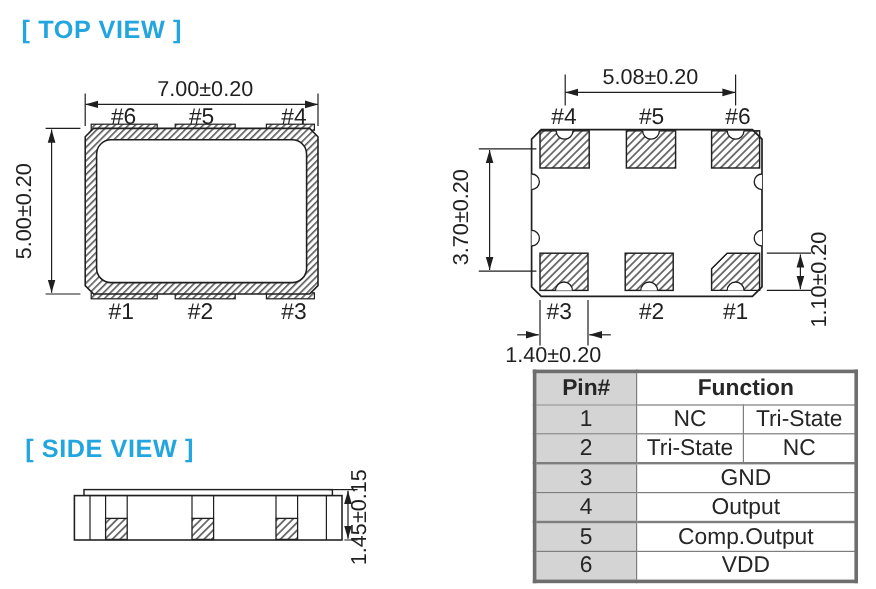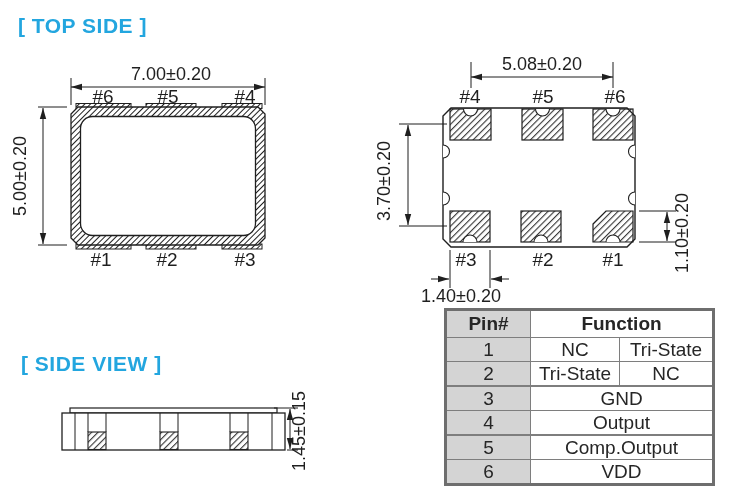--- a/index.html
+++ b/index.html
@@ -29,22 +29,22 @@
   }
   #pin-table tr.hdr td{font-weight:bold;height:26px;}
   #pin-table td.pin-col{background:#d4d4d4;}
   #pin-table tr.thick td{border-bottom-width:2.5px;}
 </style>
 </head>
 <body>
 
 <div id="canvas">
 
-  <div class="view-label" style="left:18px;top:14px;">[ TOP SIDE ]</div>
-  <div class="view-label" style="left:21px;top:352px;">[ SIDE VIEW ]</div>
+  <div class="view-label" style="left:18px;top:14px;">[ TOP VIEW ]</div>
+  <div class="view-label" style="left:21px;top:363px;">[ SIDE VIEW ]</div>
 
   <svg style="left:0;top:50px;" width="330" height="228" viewBox="0 50 330 228">
     <defs>
       <pattern id="ph-top" patternUnits="userSpaceOnUse" width="4" height="4" patternTransform="rotate(45)">
         <line x1="1.5" y1="0" x2="1.5" y2="4" stroke="#1f1f1f" stroke-width="1"></line>
       </pattern>
       <marker id="ar-top" markerUnits="userSpaceOnUse" markerWidth="11" markerHeight="8" viewBox="0 0 11 8" refX="11" refY="4" orient="auto-start-reverse">
         <path d="M0,0.8 L11,4 L0,7.2 Z" fill="#1f1f1f"></path>
       </marker>
     </defs>

